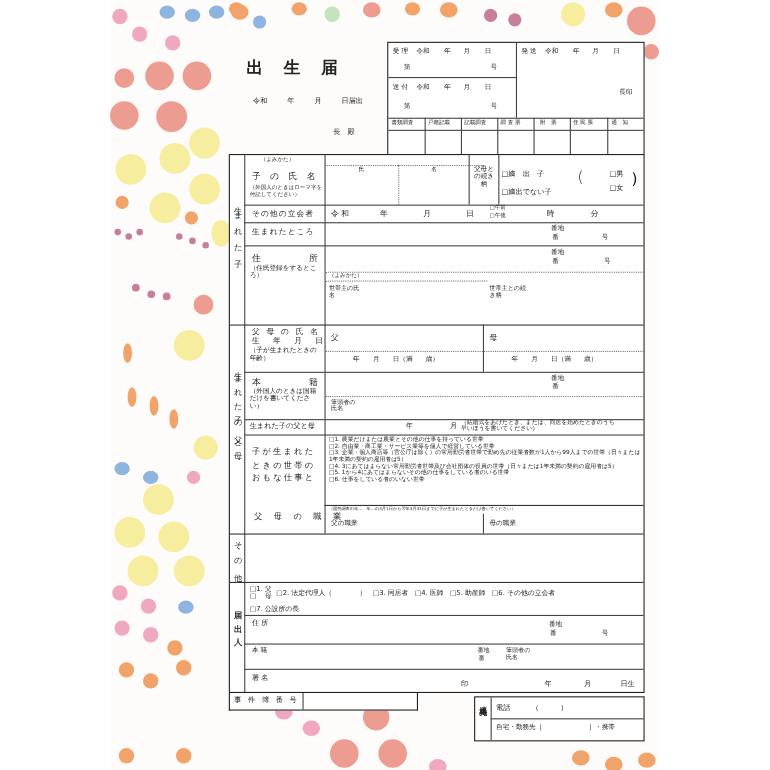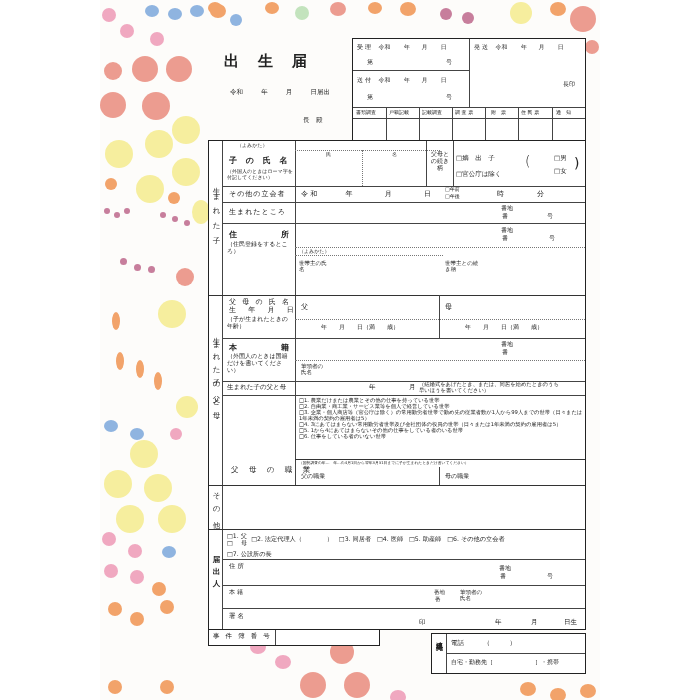--- a/index.html
+++ b/index.html
@@ -2,21 +2,21 @@
 <html><head>
 <meta charset="utf-8">
 <style>
   * { box-sizing: border-box; margin: 0; padding: 0; }
   body { width: 700px; height: 700px; background: #ffffff; position: relative; overflow: hidden; font-family: "DejaVu Sans", sans-serif; color: #222; }
   .paper { position: absolute; left: 100px; top: 0; width: 500px; height: 700px; background: #fdfcfa; overflow: hidden; }
   .deco { position: absolute; border-radius: 50%; }
   .abs { position: absolute; }
   .t { font-size: 7px; line-height: 1.15; white-space: nowrap; }
   .tiny { font-size: 5px; line-height: 1.15; white-space: nowrap; }
-  .mid { font-size: 8px; font-weight: bold; white-space: nowrap; }
+  .mid { font-size: 8px; font-weight: normal; white-space: nowrap; }
   .box { position: absolute; border: 1.6px solid #222; background: #fff; }
   .hl { position: absolute; height: 0; border-top: 1px solid #444; }
   .hl.dot { border-top: 1px dotted #777; }
   .hl.thick { border-top: 1.4px solid #333; }
   .vl { position: absolute; width: 0; border-left: 1px solid #444; }
   .vl.dot { border-left: 1px dotted #777; }
   .vert { writing-mode: vertical-rl; text-orientation: upright; font-size: 7.5px; letter-spacing: 6px; white-space: nowrap; }
 </style>
 </head>
 <body>
@@ -182,21 +182,21 @@
     <div class="hl dot" style="left:86px;top:9px;width:145px;"></div>
     <div class="vl dot" style="left:153px;top:9px;height:36px;"></div>
     <div class="vl" style="left:217px;top:0;height:45px;"></div>
     <div class="vl" style="left:244px;top:0;height:45px;"></div>
     <div class="abs tiny" style="left:117px;top:11px;">氏</div>
     <div class="abs tiny" style="left:183px;top:11px;">名</div>
     <div class="abs" style="left:88px;top:18px;width:63px;height:25px;"></div>
     <div class="abs" style="left:155px;top:18px;width:60px;height:25px;"></div>
     <div class="abs t" style="left:219px;top:10px;width:24px;white-space:normal;text-align:center;font-size:6px;">父母との続き柄</div>
     <div class="abs t" style="left:247px;top:14px;font-size:6.5px;">□嫡　出　子</div>
-    <div class="abs t" style="left:247px;top:30px;font-size:6.5px;">□官公庁は除く</div>
+    <div class="abs t" style="left:247px;top:30px;font-size:6.5px;">□嫡出でない子</div>
     <div class="abs" style="left:316px;top:12px;font-size:14px;font-weight:lighter;">(</div>
     <div class="abs t" style="left:345px;top:14px;font-size:6.5px;">□男</div>
     <div class="abs t" style="left:345px;top:27px;font-size:6.5px;">□女</div>
     <div class="abs" style="left:365px;top:14px;font-size:14px;">)</div>
     <div class="hl" style="left:13px;top:45px;width:363px;"></div>
 
     <div class="abs t" style="left:20px;top:49px;letter-spacing:1px;">その他の立会者</div>
     <div class="abs t" style="left:92px;top:49px;">
       <span>令 和</span><span style="display:inline-block;width:26px;"></span>
       <span>年</span><span style="display:inline-block;width:30px;"></span>
@@ -253,20 +253,21 @@
     <div class="abs tiny" style="left:92px;top:222px;width:24px;white-space:normal;font-size:5.5px;">筆頭者の氏名</div>
     <div class="abs" style="left:120px;top:221px;width:254px;height:17px;"></div>
     <div class="hl" style="left:13px;top:240px;width:363px;"></div>
 
     <div class="abs t" style="left:18px;top:243px;font-size:6.5px;">生まれた子の父と母</div>
     <div class="abs t" style="left:160px;top:243px;font-size:6.5px;">年</div>
     <div class="abs t" style="left:200px;top:243px;font-size:6.5px;">月</div>
     <div class="abs tiny" style="left:210px;top:241px;width:140px;white-space:normal;font-size:5.3px;line-height:1.1;">（結婚式をあげたとき、または、同居を始めたときのうち早いほうを書いてください）</div>
     <div class="hl" style="left:13px;top:254px;width:363px;"></div>
 
+    <div class="abs t" style="left:20px;top:264px;width:64px;white-space:normal;letter-spacing:2px;line-height:1.55;font-size:7.5px;">子が生まれたときの世帯のおもな仕事と</div>
     <div class="abs" style="left:90px;top:256px;width:284px;">
       <div class="tiny" style="font-size:5.3px;white-space:normal;">□1. 農業だけまたは農業とその他の仕事を持っている世帯</div>
       <div class="tiny" style="font-size:5.3px;white-space:normal;">□2. 自由業・商工業・サービス業等を個人で経営している世帯</div>
       <div class="tiny" style="font-size:5.3px;white-space:normal;">□3. 企業・個人商店等（官公庁は除く）の常用勤労者世帯で勤め先の従業者数が1人から99人までの世帯（日々または1年未満の契約の雇用者は5）</div>
       <div class="tiny" style="font-size:5.3px;white-space:normal;">□4. 3にあてはまらない常用勤労者世帯及び会社団体の役員の世帯（日々または1年未満の契約の雇用者は5）</div>
       <div class="tiny" style="font-size:5.3px;white-space:normal;">□5. 1から4にあてはまらないその他の仕事をしている者のいる世帯</div>
       <div class="tiny" style="font-size:5.3px;white-space:normal;">□6. 仕事をしている者のいない世帯</div>
     </div>
     <div class="hl thick" style="left:86px;top:318px;width:290px;"></div>
 

